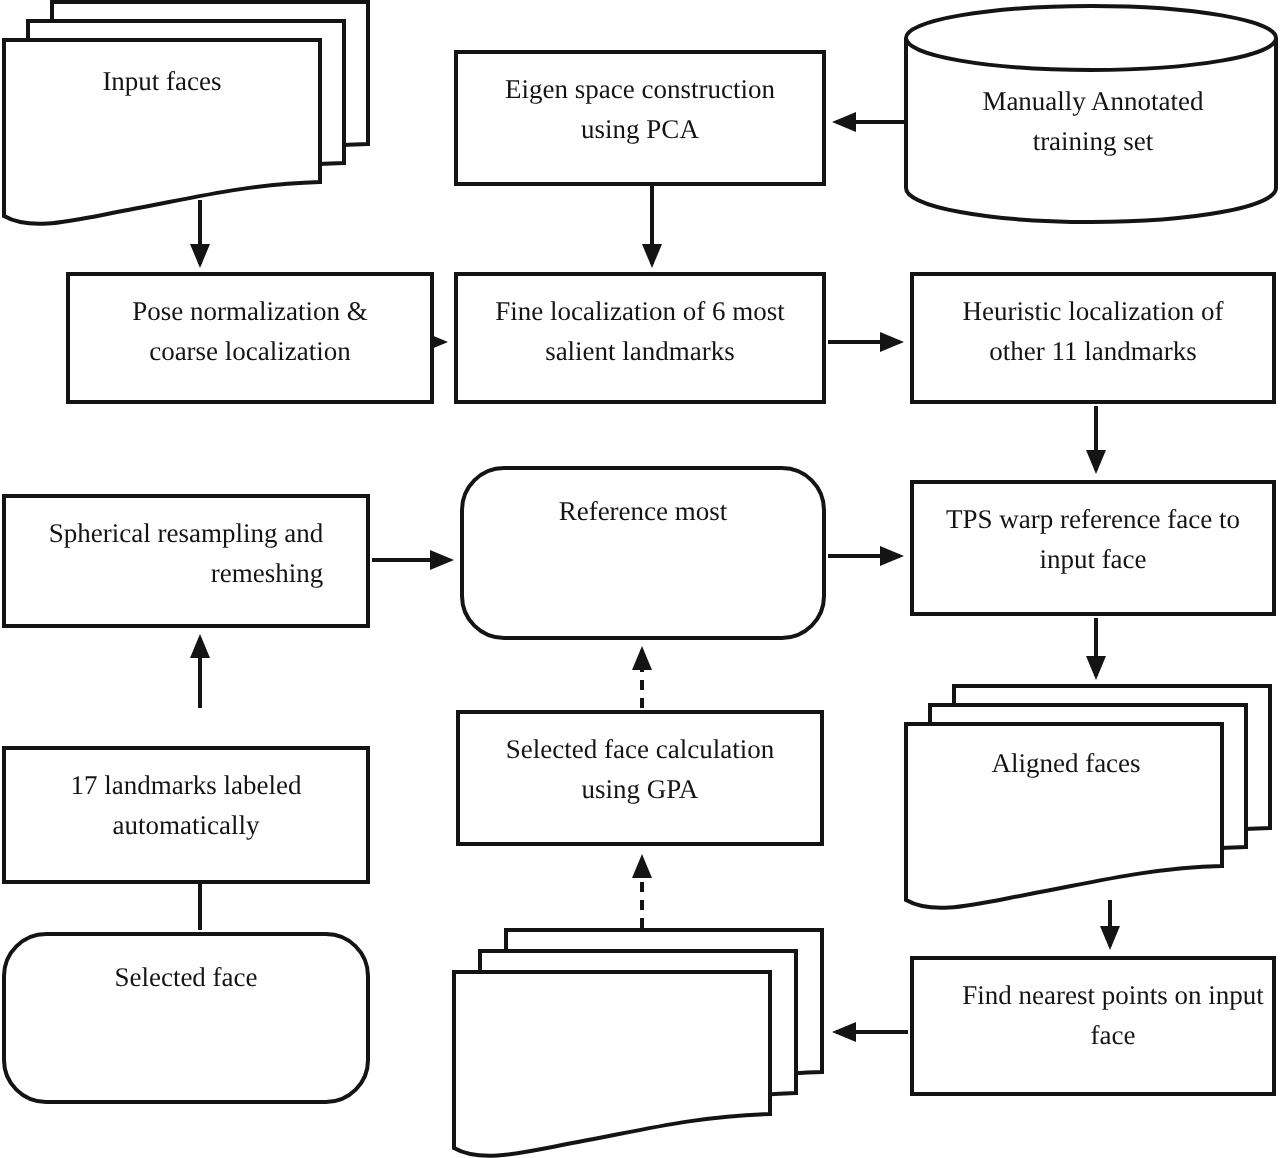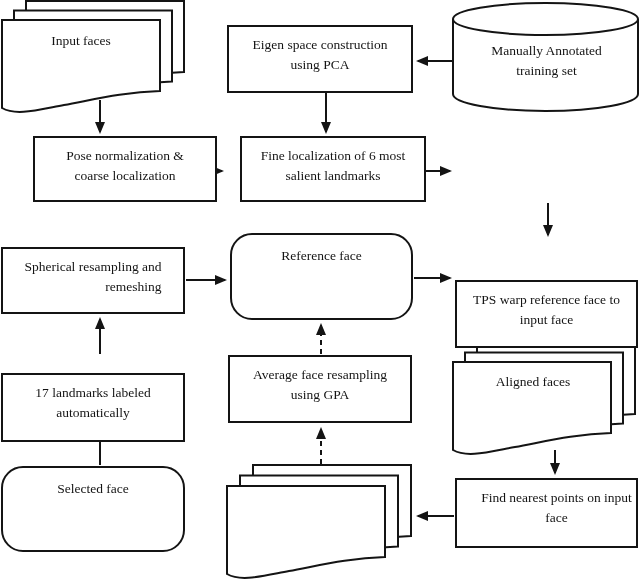--- a/index.html
+++ b/index.html
@@ -88,30 +88,32 @@
       <line x1="100" y1="354" x2="100" y2="319" marker-end="url(#ah)"></line>
       <line x1="321" y1="464" x2="321" y2="429" stroke-dasharray="5 4" marker-end="url(#ah)"></line>
       <line x1="321" y1="354" x2="321" y2="325" stroke-dasharray="5 4" marker-end="url(#ah)"></line>
     </g>
   </svg>
 
   <div class="node" style="left:227px; top:25px;  width:186px; height:68px;">Eigen space construction
 using PCA</div>
   <div class="node" style="left:1px;   top:136px; width:184px; height:66px;margin-left:32px;">Pose normalization &amp;
 coarse localization</div>
-  <div class="node" style="left:240px; top:136px; width:186px; height:66px;">Fine localization of 6 most
+  <div class="node" style="left:227px; top:136px; width:186px; height:66px;">Fine localization of 6 most
 salient landmarks</div>
+  <div class="node" style="left:455px; top:136px; width:183px; height:66px;">Heuristic localization of
+other 11 landmarks</div>
   <div class="node" style="left:1px;   top:247px; width:184px; height:67px;text-align:right;">Spherical resampling and
 remeshing</div>
-  <div class="node rounded" style="left:230px; top:233px; width:183px; height:87px;">Reference face</div>
-  <div class="node" style="left:455px; top:240px; width:183px; height:68px;margin-top:40px;">TPS warp reference face to
+  <div class="node rounded" style="left:230px; top:233px; width:183px; height:87px;">Reference most</div>
+  <div class="node" style="left:455px; top:240px; width:183px; height:68px;">TPS warp reference face to
 input face</div>
   <div class="node" style="left:1px;   top:373px; width:184px; height:69px;">17 landmarks labeled
 automatically</div>
-  <div class="node" style="left:228px; top:355px; width:184px; height:68px;">Average face resampling
+  <div class="node" style="left:228px; top:355px; width:184px; height:68px;">Selected face calculation
 using GPA</div>
   <div class="node rounded" style="left:1px; top:466px; width:184px; height:86px;">Selected face</div>
   <div class="node" style="left:455px; top:478px; width:183px; height:70px;padding-left:20px;">Find nearest points on input
 face</div>
 
   <div class="shape-label" style="left:2px;   top:31px;  width:158px;">Input faces</div>
   <div class="shape-label" style="left:455px; top:41px;  width:183px;font-family:Liberation Serif, serif;">Manually Annotated
 training set</div>
   <div class="shape-label" style="left:453px; top:372px; width:160px;">Aligned faces</div>
 

